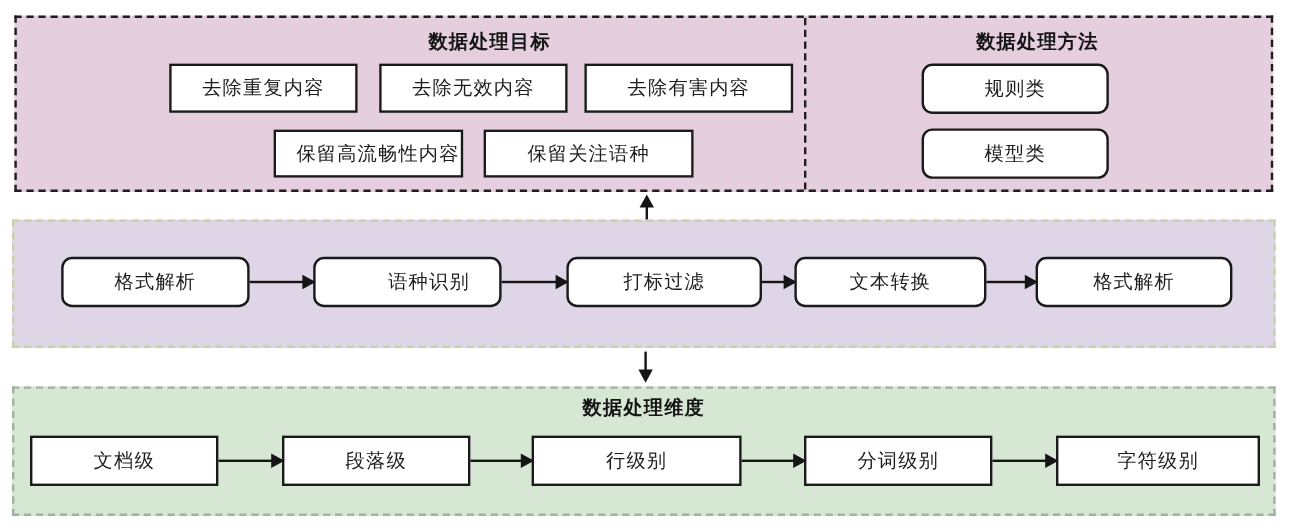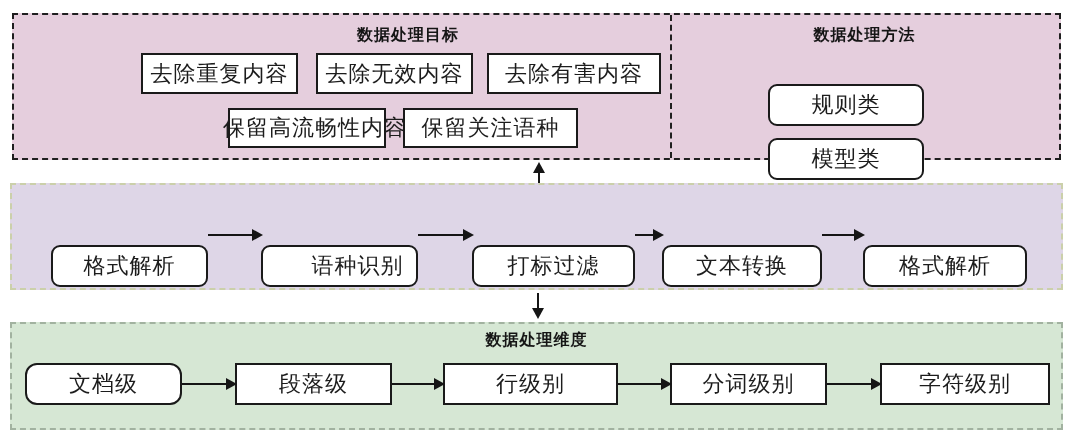--- a/index.html
+++ b/index.html
@@ -12,22 +12,22 @@
   .band.purple{left:10px;top:183px;width:1053px;height:107px;background:#ded6e7;border:2px dashed #cbd0aa;}
   .band.green{left:10px;top:322px;width:1053px;height:108px;background:#d6e7d4;border:2px dashed #a2b2a0;}
 
   .divider-v{position:absolute;left:656px;top:0;bottom:0;width:0;border-left:2px dashed #1f1f1f;}
 
   .sec-title{position:absolute;font-size:16px;font-weight:700;letter-spacing:1px;text-align:center;color:#151515;}
 
   
   .box{position:absolute;box-sizing:border-box;background:#ffffff;border:2px solid #1a1a1a;
        display:flex;align-items:center;justify-content:center;
-       font-size:22px;font-weight:500;letter-spacing:1px;color:#1c1c1c;white-space:nowrap;}
-  .box.rounded{border-radius:9px;margin-top:31px;}
+       font-size:16px;font-weight:500;letter-spacing:1px;color:#1c1c1c;white-space:nowrap;}
+  .box.rounded{border-radius:9px;}
 
   
   .harrow{position:absolute;height:2px;background:#151515;}
   .harrow::after{content:"";position:absolute;right:-2px;top:-5px;width:0;height:0;
        border-left:11px solid #151515;border-top:6px solid transparent;border-bottom:6px solid transparent;}
   .varrow{position:absolute;width:2px;background:#151515;}
   .varrow.up::before{content:"";position:absolute;top:-10px;left:-5px;width:0;height:0;
        border-bottom:11px solid #151515;border-left:6px solid transparent;border-right:6px solid transparent;}
   .varrow.down::after{content:"";position:absolute;bottom:-10px;left:-5px;width:0;height:0;
        border-top:11px solid #151515;border-left:6px solid transparent;border-right:6px solid transparent;}
@@ -65,21 +65,21 @@
 
     <div class="harrow" style="left:196px;top:49px;width:53px;"></div>
     <div class="harrow" style="left:406px;top:49px;width:54px;"></div>
     <div class="harrow" style="left:623px;top:49px;width:27px;"></div>
     <div class="harrow" style="left:810px;top:49px;width:41px;"></div>
   </div>
 
   <div class="band green">
     <div class="sec-title" style="left:0;top:6px;width:1049px;">数据处理维度</div>
 
-    <div class="box" style="left:13px;top:39px;width:157px;height:42px;border-radius:12px;">文档级</div>
+    <div class="box" style="left:13px;top:39px;width:157px;height:42px;">文档级</div>
     <div class="box" style="left:223px;top:39px;width:157px;height:42px;">段落级</div>
     <div class="box" style="left:431px;top:39px;width:175px;height:42px;">行级别</div>
     <div class="box" style="left:868px;top:39px;width:170px;height:42px;">字符级别</div>
     <div class="box" style="left:658px;top:39px;width:157px;height:42px;">分词级别</div>
 
     <div class="harrow" style="left:170px;top:59px;width:53px;"></div>
     <div class="harrow" style="left:380px;top:59px;width:51px;"></div>
     <div class="harrow" style="left:606px;top:59px;width:52px;"></div>
     <div class="harrow" style="left:815px;top:59px;width:53px;"></div>
   </div>

